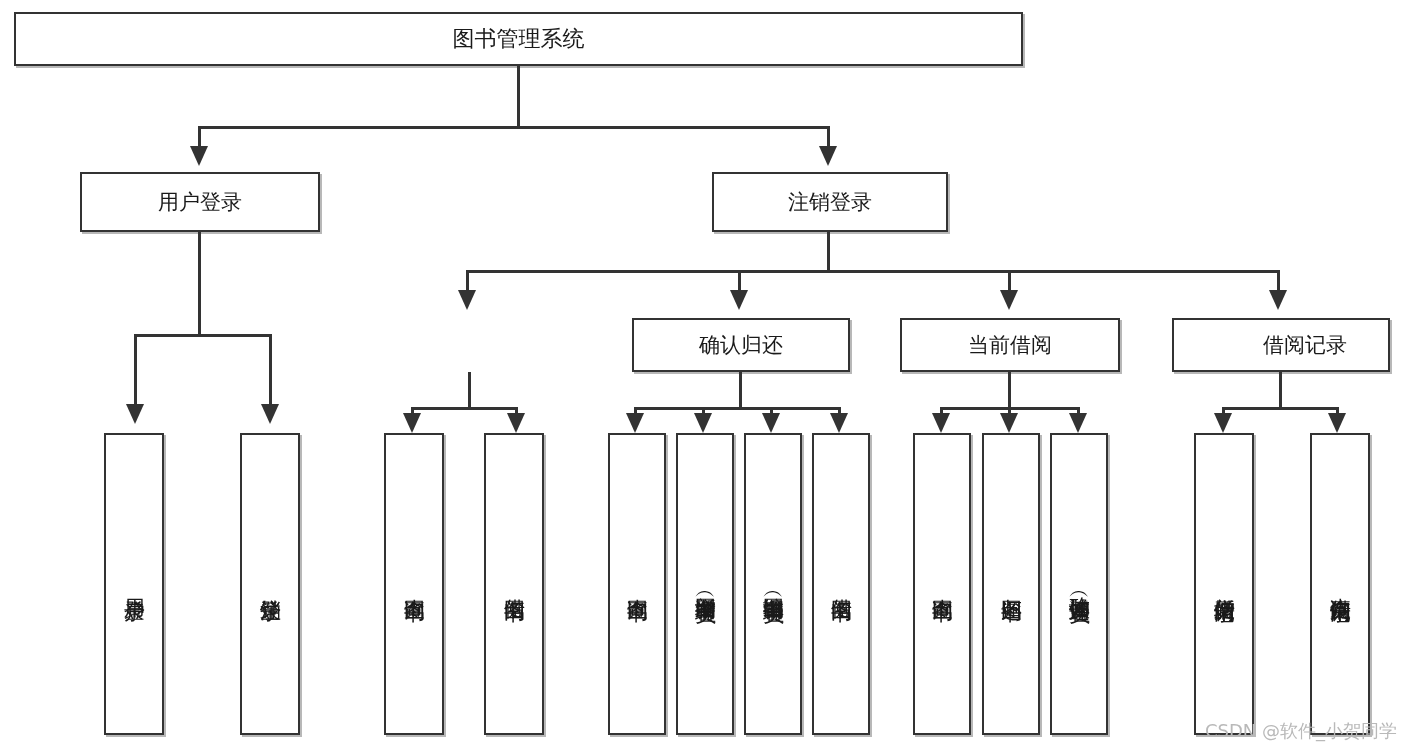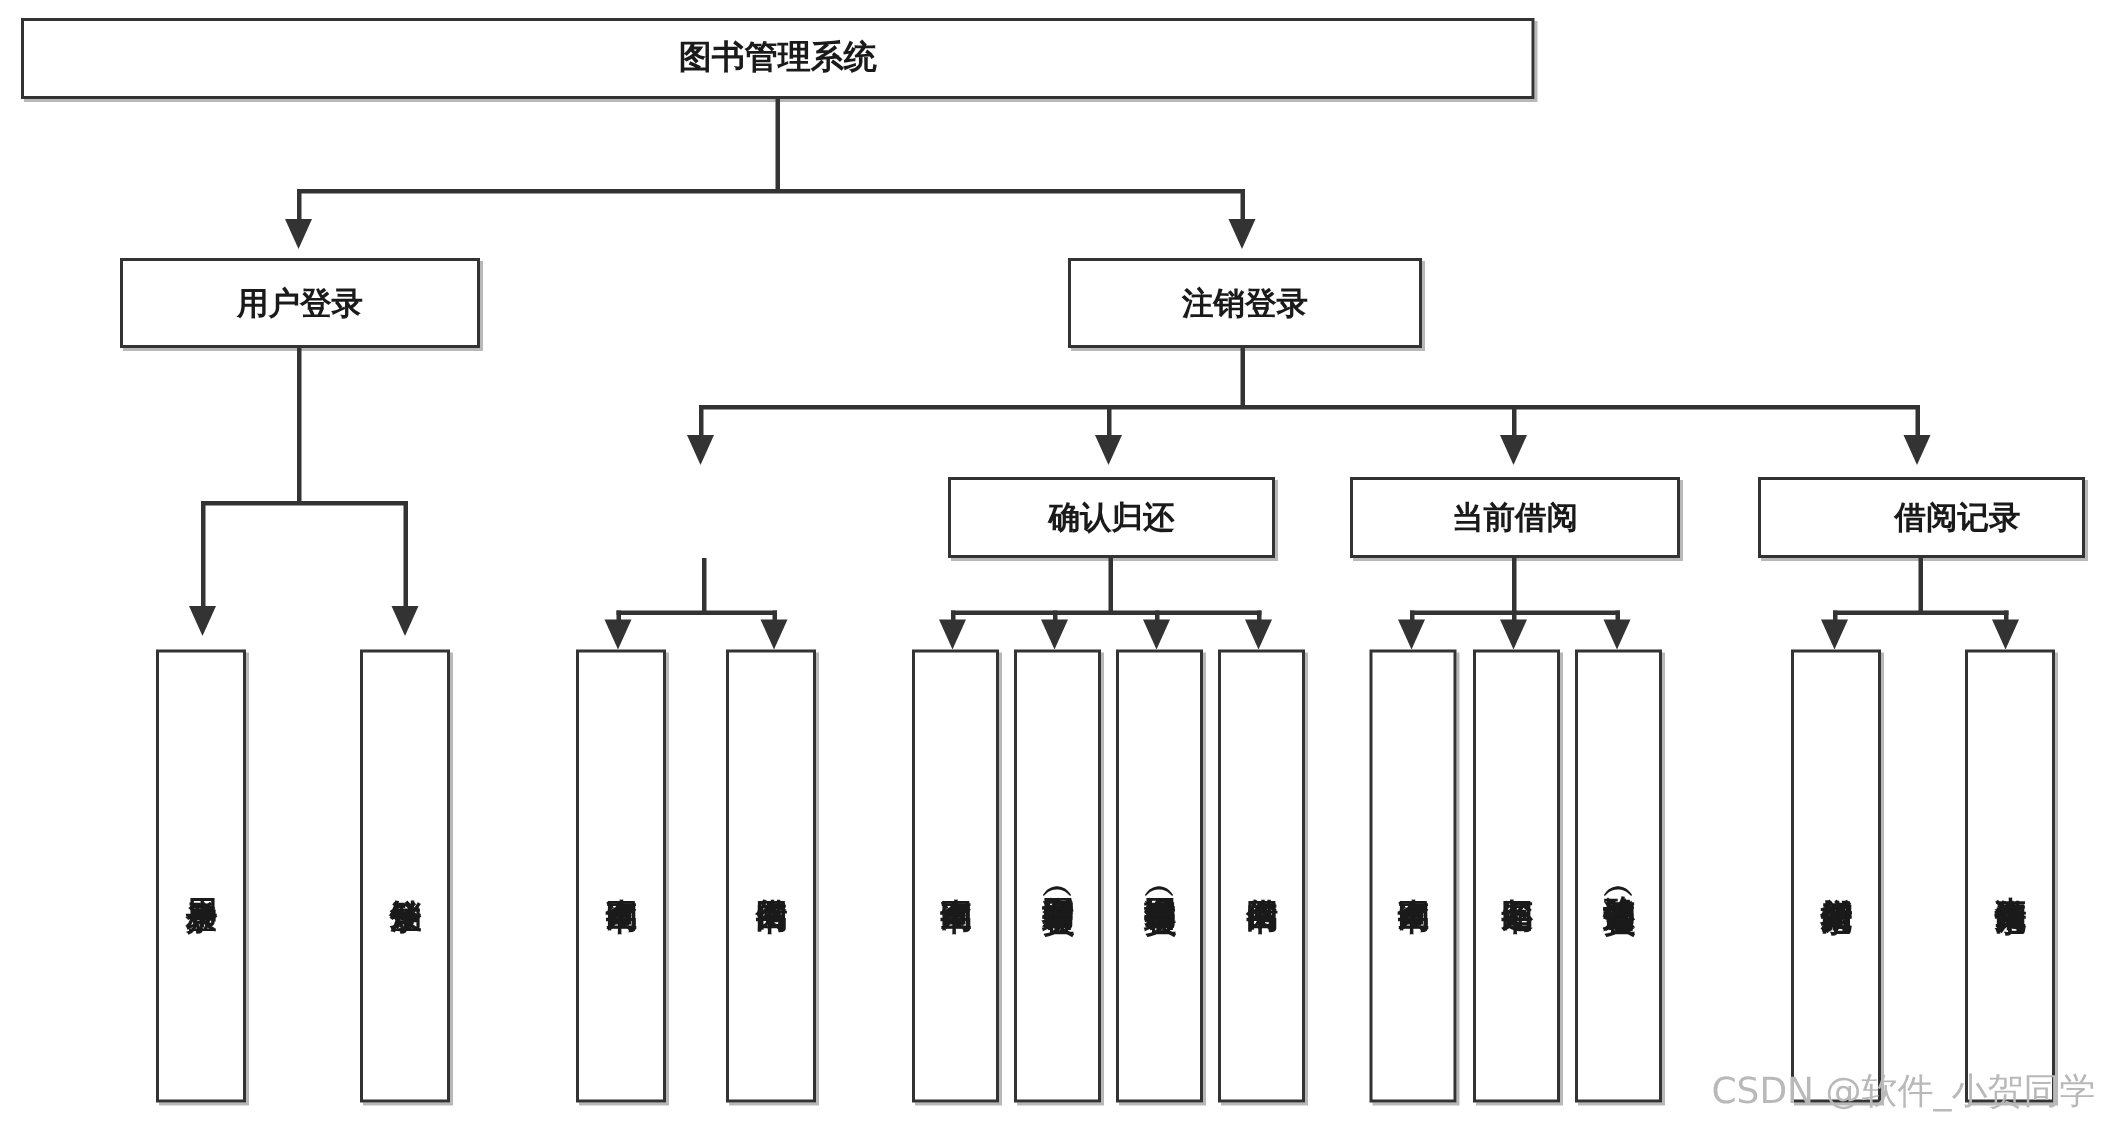--- a/index.html
+++ b/index.html
@@ -26,21 +26,20 @@
     display: flex;
     align-items: center;
     justify-content: center;
     color: #1a1a1a;
   }
   .node .label {
     display: block;
     text-align: right;
     line-height: 1.15;
     white-space: nowrap;
-    font-weight: bold;
   }
   
   .node.h .label {
     font-size: 21px;
   }
   .node.root .label {
     font-size: 22px;
   }
   
   .node.v {
@@ -66,21 +65,21 @@
     width: 0;
     height: 0;
     border-left: 9px solid transparent;
     border-right: 9px solid transparent;
     border-top: 20px solid #333333;
   }
   .watermark {
     position: absolute;
     right: 8px;
     bottom: 4px;
-    font-size: 24px;
+    font-size: 18px;
     color: #b9b9b9;
     white-space: nowrap;
     font-family: "DejaVu Sans", "Liberation Sans", sans-serif;
   }
 </style>
 </head>
 <body>
 
 <div id="canvas">
 

